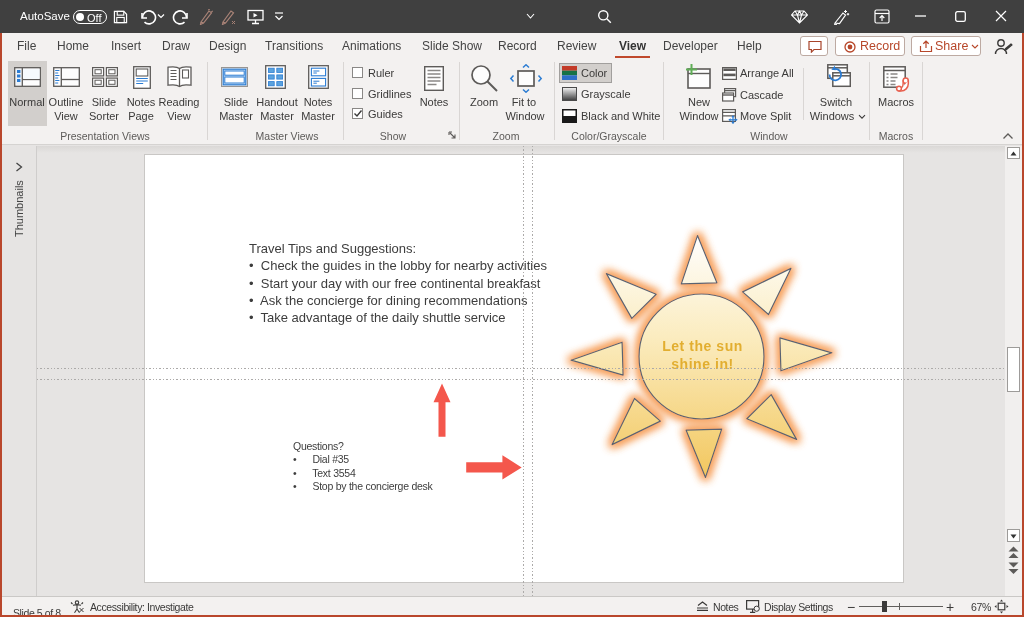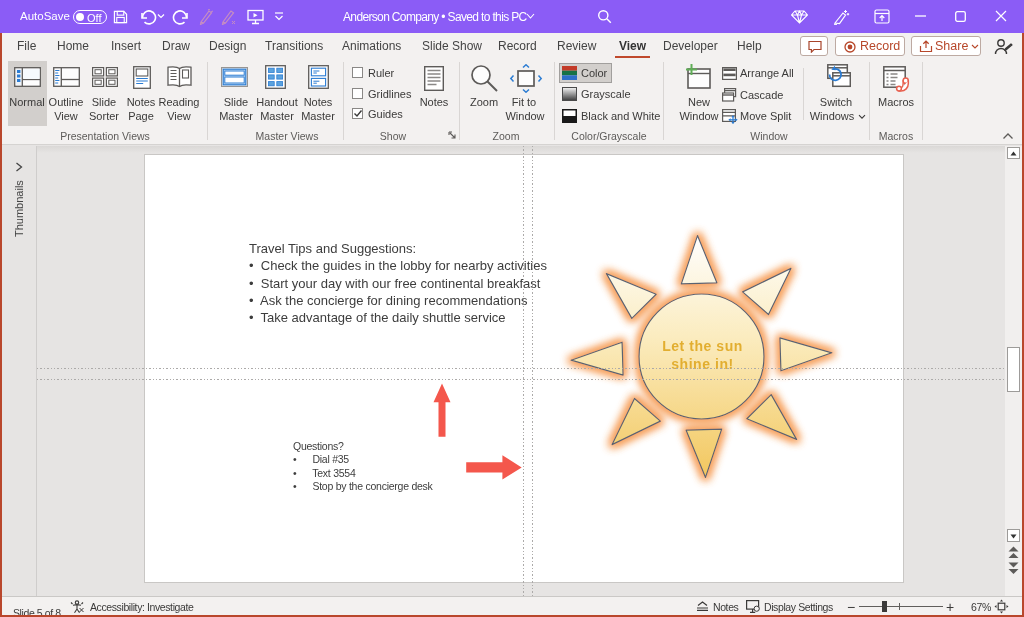--- a/index.html
+++ b/index.html
@@ -2,21 +2,21 @@
 <html><head>
 <meta charset="utf-8">
 <style>
 * { margin:0; padding:0; box-sizing:border-box; }
 html,body { width:1024px; height:617px; overflow:hidden; }
 body { font-family:"Liberation Sans", sans-serif; }
 #app { position:relative; width:1024px; height:617px; background:#e6e4e3; overflow:hidden; }
 .abs { position:absolute; }
 
 
-#titlebar { position:absolute; left:0; top:0; width:1024px; height:33px; background:#8b5cf6; color:#fff; }
+#titlebar { position:absolute; left:0; top:0; width:1024px; height:33px; background:#404040; color:#fff; }
 #titlebar .t { position:absolute; font-size:12px; color:#fff; white-space:nowrap; }
 
 
 #tabrow { position:absolute; left:2px; top:33px; width:1020px; height:25px; background:#f3f1f0; }
 .tab { position:absolute; top:0; height:25px; line-height:26px; font-size:12px; color:#444; }
 .tab.sel { color:#333; font-weight:bold; }
 .tbtn { position:absolute; top:3px; height:20px; border:1px solid #bdaaa2; border-radius:3px; background:#fff; }
 
 
 #ribbon { position:absolute; left:2px; top:58px; width:1020px; height:87px; background:#f3f1f0; border-bottom:1px solid #d5d3d1; }
@@ -92,21 +92,20 @@
     <svg class="abs" style="left:247px; top:9px;" width="17" height="16" viewBox="0 0 17 16">
       <rect x="1" y="1.5" width="15" height="9.5" fill="none" stroke="#fff" stroke-width="1.3"></rect>
       <path d="M6.5 4 l4 2.2 l-4 2.2 z" fill="#fff"></path>
       <path d="M8.5 11 v3 M5 14.5 h7" stroke="#fff" stroke-width="1.3"></path>
     </svg>
     
     <svg class="abs" style="left:274px; top:12px;" width="10" height="9" viewBox="0 0 10 9">
       <path d="M1 1 h8" stroke="#fff" stroke-width="1.2"></path>
       <path d="M1.5 4 l3.5 3.5 L8.5 4" fill="none" stroke="#fff" stroke-width="1.2"></path>
     </svg>
-    <div class="t" style="left:343px; top:10px; font-size:12px; letter-spacing:-0.65px;">Anderson Company  •  Saved to this PC</div>
     <svg class="abs" style="left:526px; top:13px;" width="9" height="7" viewBox="0 0 9 7">
         <path d="M1 1 l3.5 4 L8 1" fill="none" stroke="#fff" stroke-width="1.1"></path>
       </svg>
     
     <svg class="abs" style="left:597px; top:9px;" width="15" height="15" viewBox="0 0 15 15">
       <circle cx="6.3" cy="6.3" r="4.6" fill="none" stroke="#fff" stroke-width="1.4"></circle>
       <path d="M9.8 9.8 L13.8 13.8" stroke="#fff" stroke-width="1.4"></path>
     </svg>
     
     <svg class="abs" style="left:791px; top:10px;" width="17" height="14" viewBox="0 0 17 14">

